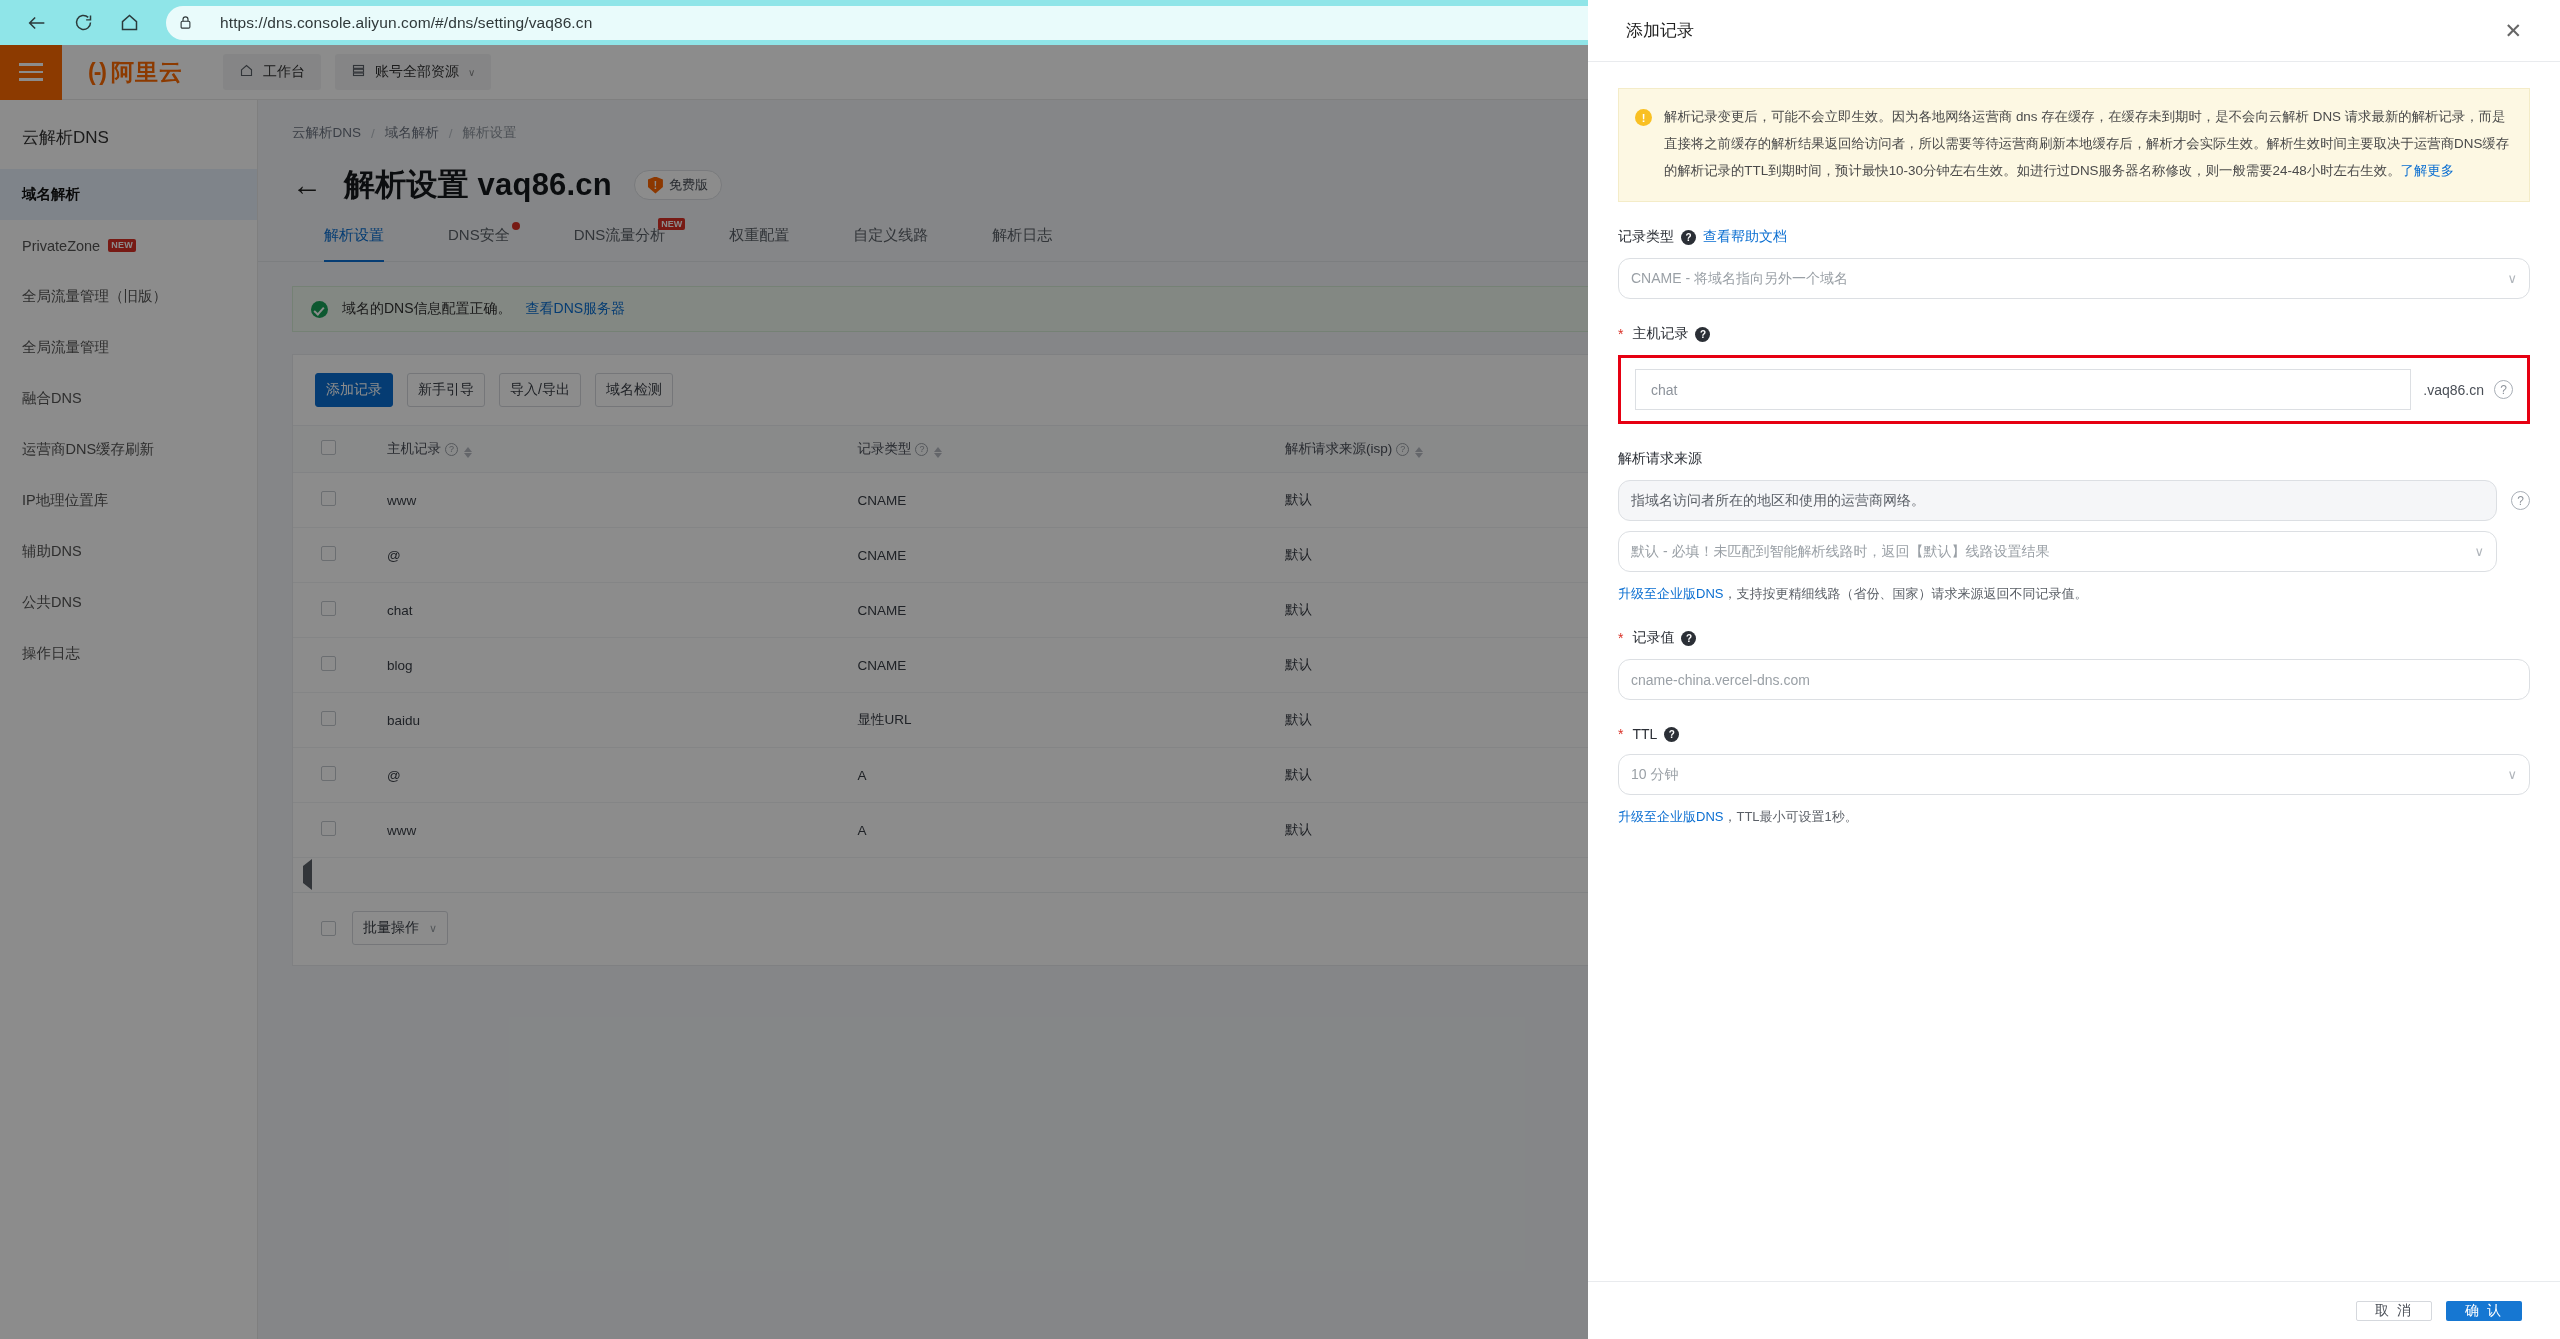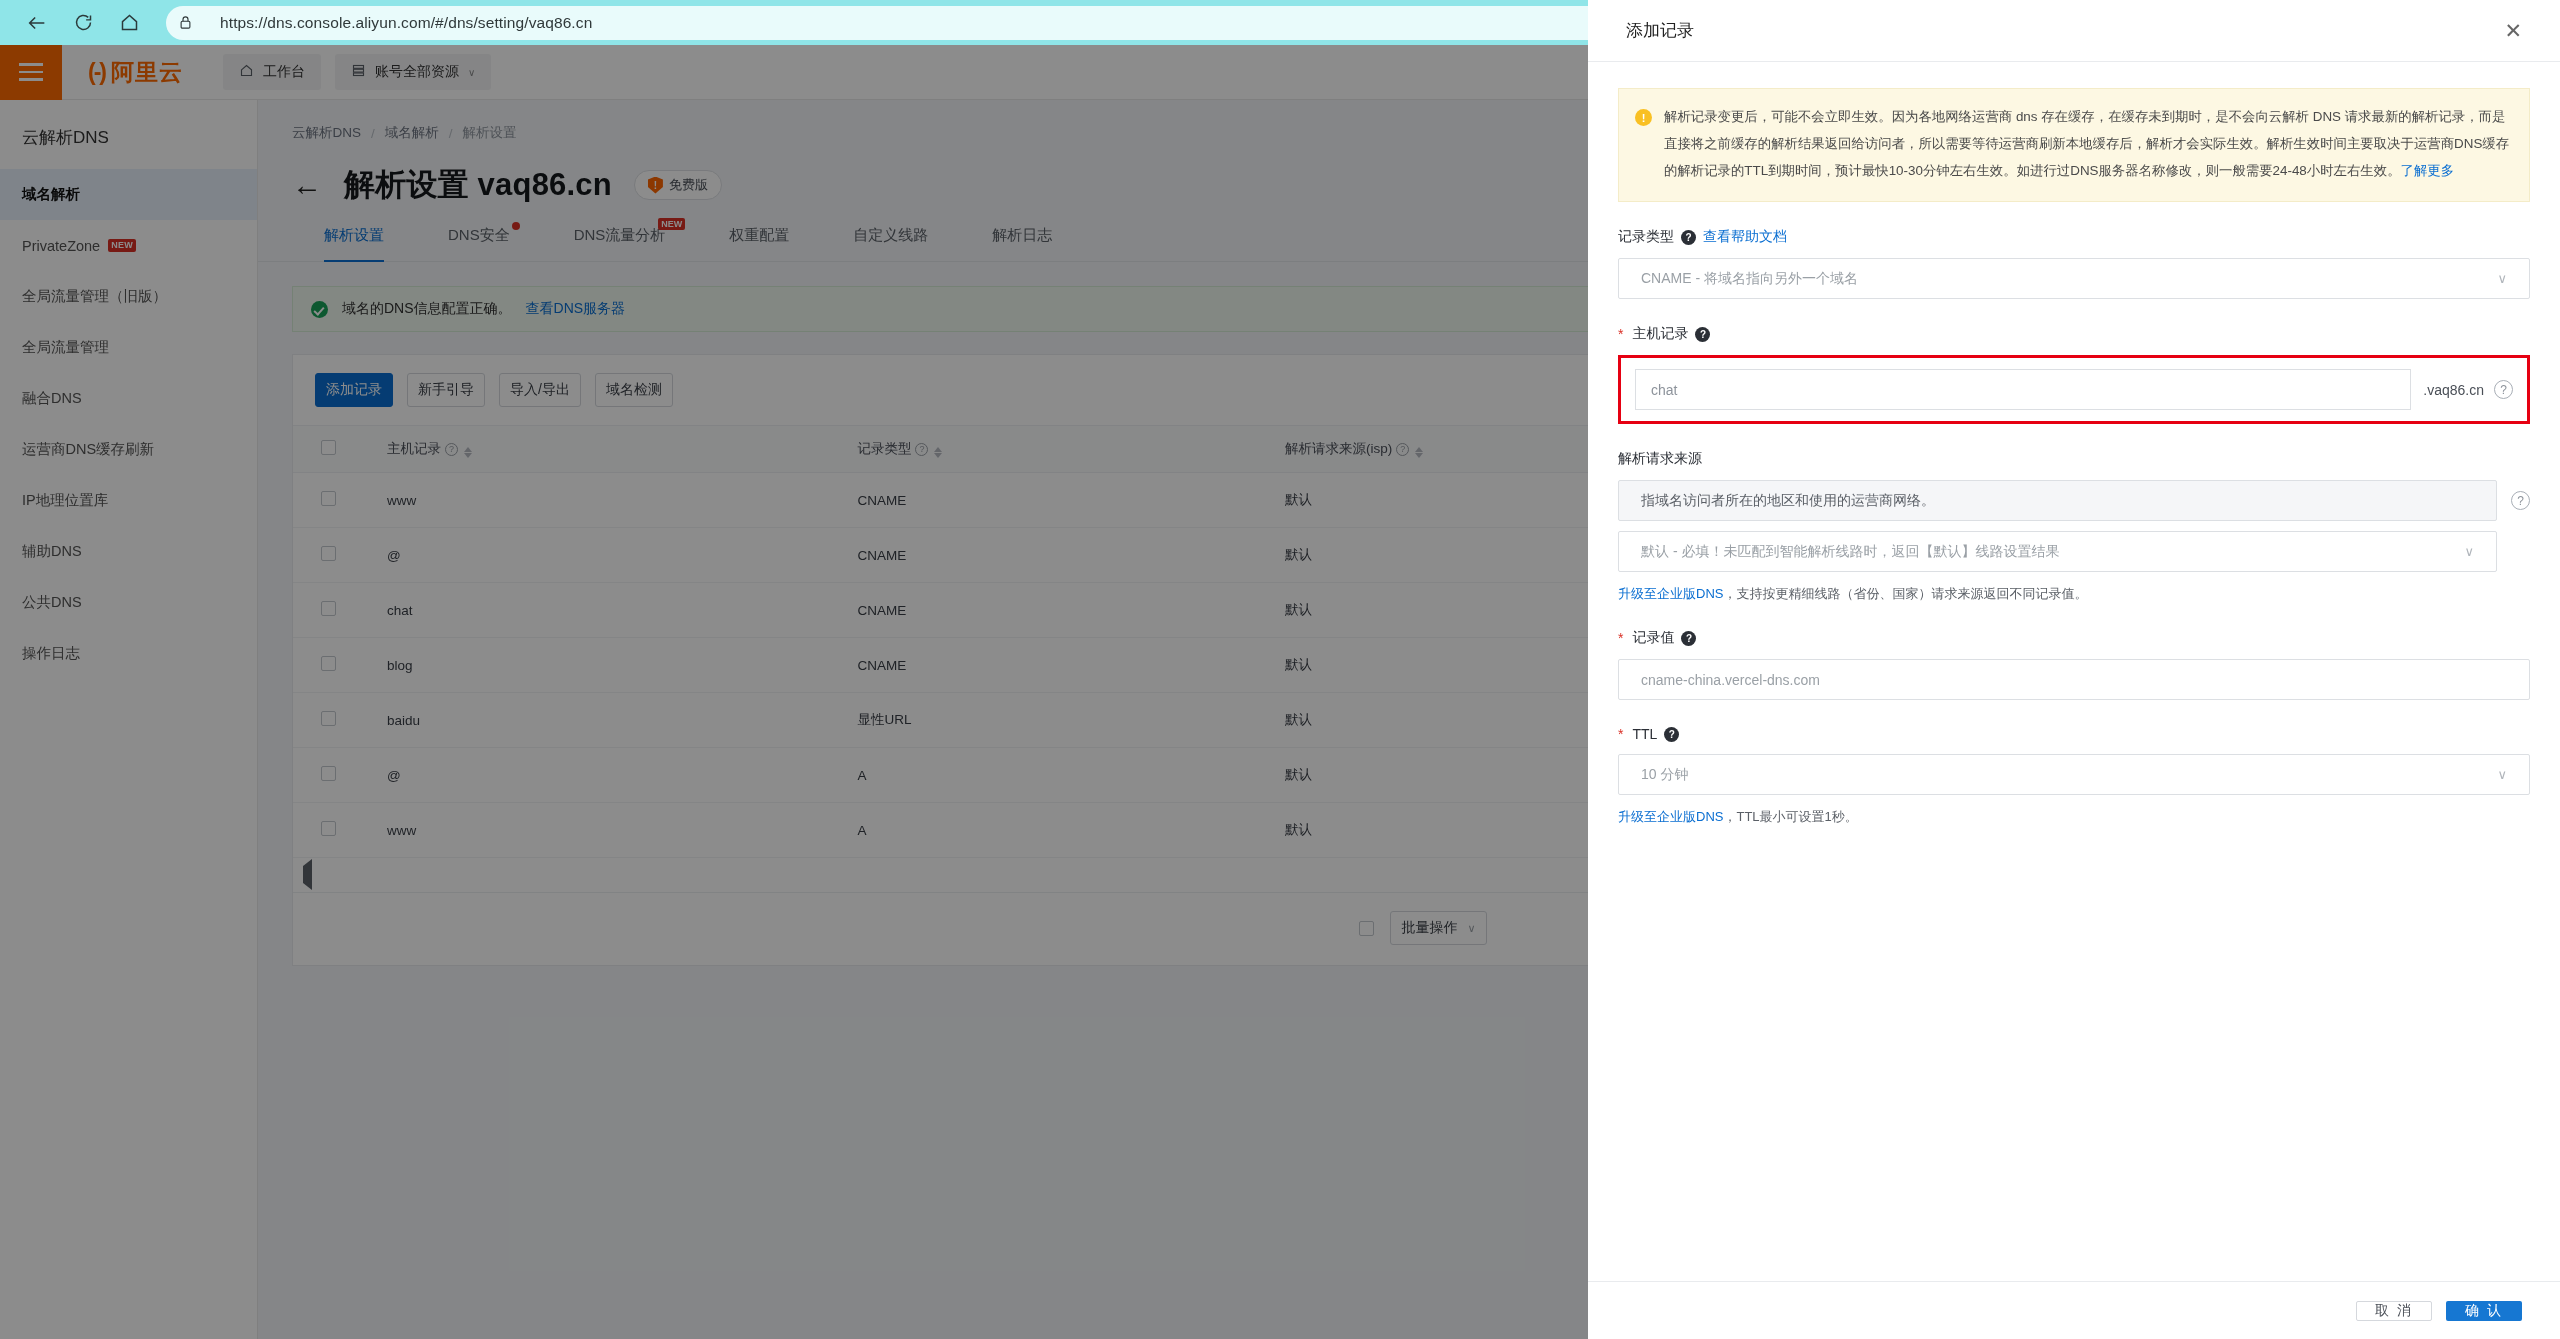--- a/index.html
+++ b/index.html
@@ -157,21 +157,21 @@
   .sorter i { width: 0; height: 0; border-left: 4px solid transparent; border-right: 4px solid transparent; }
   .sorter i.up { border-bottom: 5px solid #b6bbc2; }
   .sorter i.dn { border-top: 5px solid #b6bbc2; }
   .redacted {
     display: inline-block; height: 14px; border-radius: 2px;
     background: repeating-linear-gradient(90deg,#b9bcc1 0 7px,#d7d9dd 7px 12px,#a9adb3 12px 19px,#cdd0d4 19px 27px);
     filter: blur(1.6px);
   }
   #hscroll-row { border-bottom: 1px solid #eceef1; padding: 8px 0 8px 10px; }
   .scroll-arrow { width: 0; height: 0; border-top: 7px solid transparent; border-bottom: 7px solid transparent; border-right: 9px solid #5b6169; }
-  #batch-row { display: flex; align-items: center; gap: 16px; padding: 18px 0 20px 28px; justify-content: center; }
+  #batch-row { display: flex; align-items: center; gap: 16px; padding: 18px 0 20px 28px; }
 
   
   #dim { position: absolute; left: 0; top: 0; width: 2560px; height: 1339px; background: rgba(0,0,0,.45); }
   #drawer {
     position: absolute; right: 0; top: 0; width: 972px; height: 1339px; background: #fff;
     display: flex; flex-direction: column;
   }
   #drawer-head {
     height: 62px; display: flex; align-items: center; padding: 0 38px;
     border-bottom: 1px solid #e9ebee; flex: none;
@@ -191,21 +191,21 @@
   .qmark {
     display: inline-flex; width: 15px; height: 15px; border-radius: 50%; background: #2b2f36; color: #fff;
     font-size: 10px; align-items: center; justify-content: center; font-weight: bold;
   }
   .qmark-outline {
     display: inline-flex; width: 19px; height: 19px; border-radius: 50%; border: 1px solid #a8aeb6; color: #8d939b;
     font-size: 12px; align-items: center; justify-content: center; flex: none;
   }
   .select, .input {
     height: 41px; border: 1px solid #dcdfe3; background: #fff; display: flex; align-items: center;
-    padding: 0 22px; font-size: 14px; color: #9aa0a6; border-radius: 2px;
+    padding: 0 12px; font-size: 14px; color: #9aa0a6; border-radius: 12px;
   }
   .select .chev { margin-left: auto; color: #b0b5bb; font-size: 13px; }
   .row-with-help { display: flex; align-items: center; gap: 14px; }
   .row-with-help > .grow { flex: 1; }
   #host-highlight { border: 3px solid #e60012; padding: 11px 14px; margin-top: 0; }
   #host-row { display: flex; align-items: center; gap: 0; }
   #host-input {
     flex: 1; height: 41px; border: 1px solid #dcdfe3; background: #fff; display: flex; align-items: center;
     padding: 0 15px; font-size: 14px; color: #8d939b;
   }

